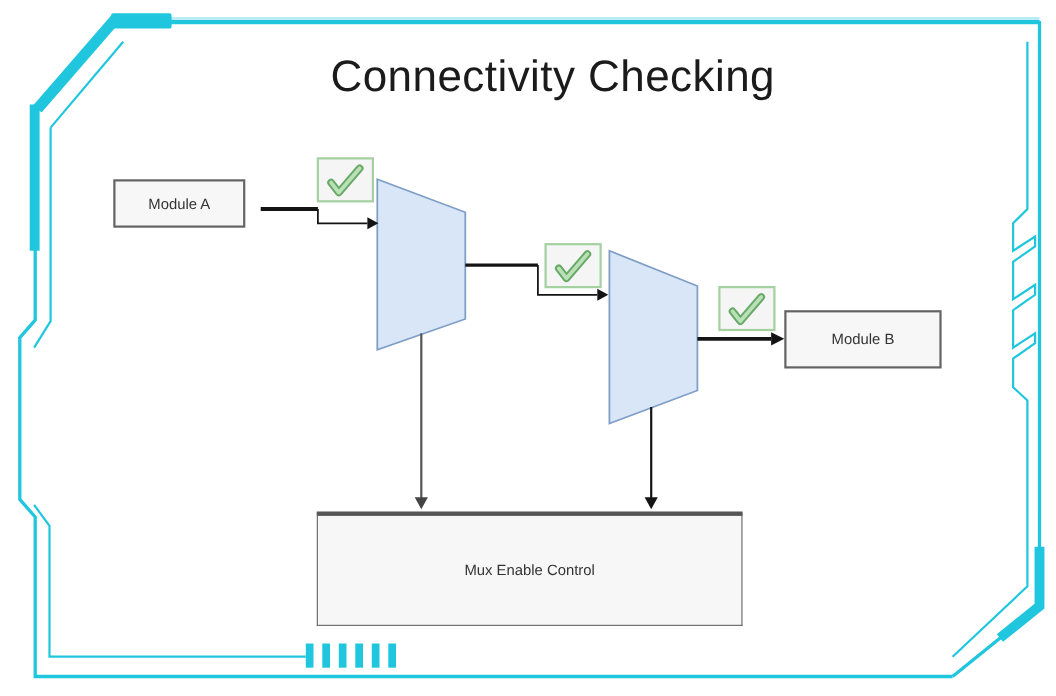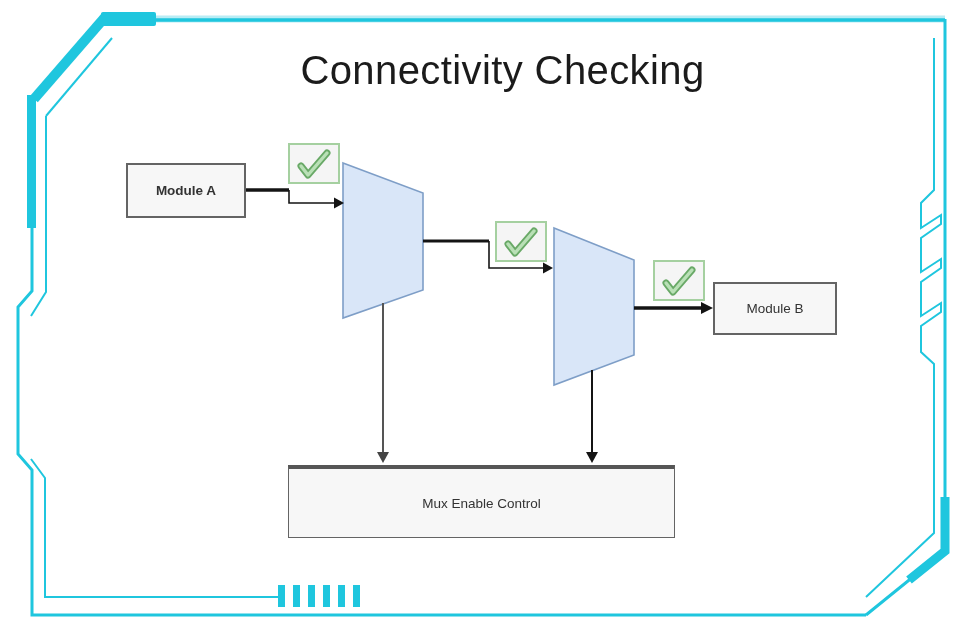--- a/index.html
+++ b/index.html
@@ -22,23 +22,23 @@
   .wire-gray{stroke:#555;fill:none;}
   .head{fill:var(--arrow,#141414);}
   .head-gray{fill:#444;}
   
   .node{
     position:absolute;box-sizing:border-box;
     background:var(--node_fill,#f7f7f7);border:2px solid var(--node_border,#646464);
     display:flex;align-items:center;justify-content:center;
     font-size:13.5px;color:#333;
   }
-  #node-module-a{left:126px;top:163px;width:120px;height:55px;font-weight:bold;}
-  #node-module-b{left:713px;top:282px;width:124px;height:53px;}
-  #node-mux-enable{left:288px;top:465px;width:387px;height:73px;
+  #node-module-a{left:103px;top:163px;width:120px;height:44px;}
+  #node-module-b{left:713px;top:282px;width:143px;height:53px;}
+  #node-mux-enable{left:288px;top:465px;width:387px;height:104px;
     border-width:1.5px;border-top:4px solid #565656;}
   
   .check{
     position:absolute;box-sizing:border-box;width:52px;height:41px;
     background:#f5f5f5;border:2px solid var(--check_border,#a5d0a0);
     display:flex;align-items:center;justify-content:center;
   }
   #check-1{left:288px;top:143px;}
   #check-2{left:495px;top:221px;}
   #check-3{left:653px;top:260px;}

